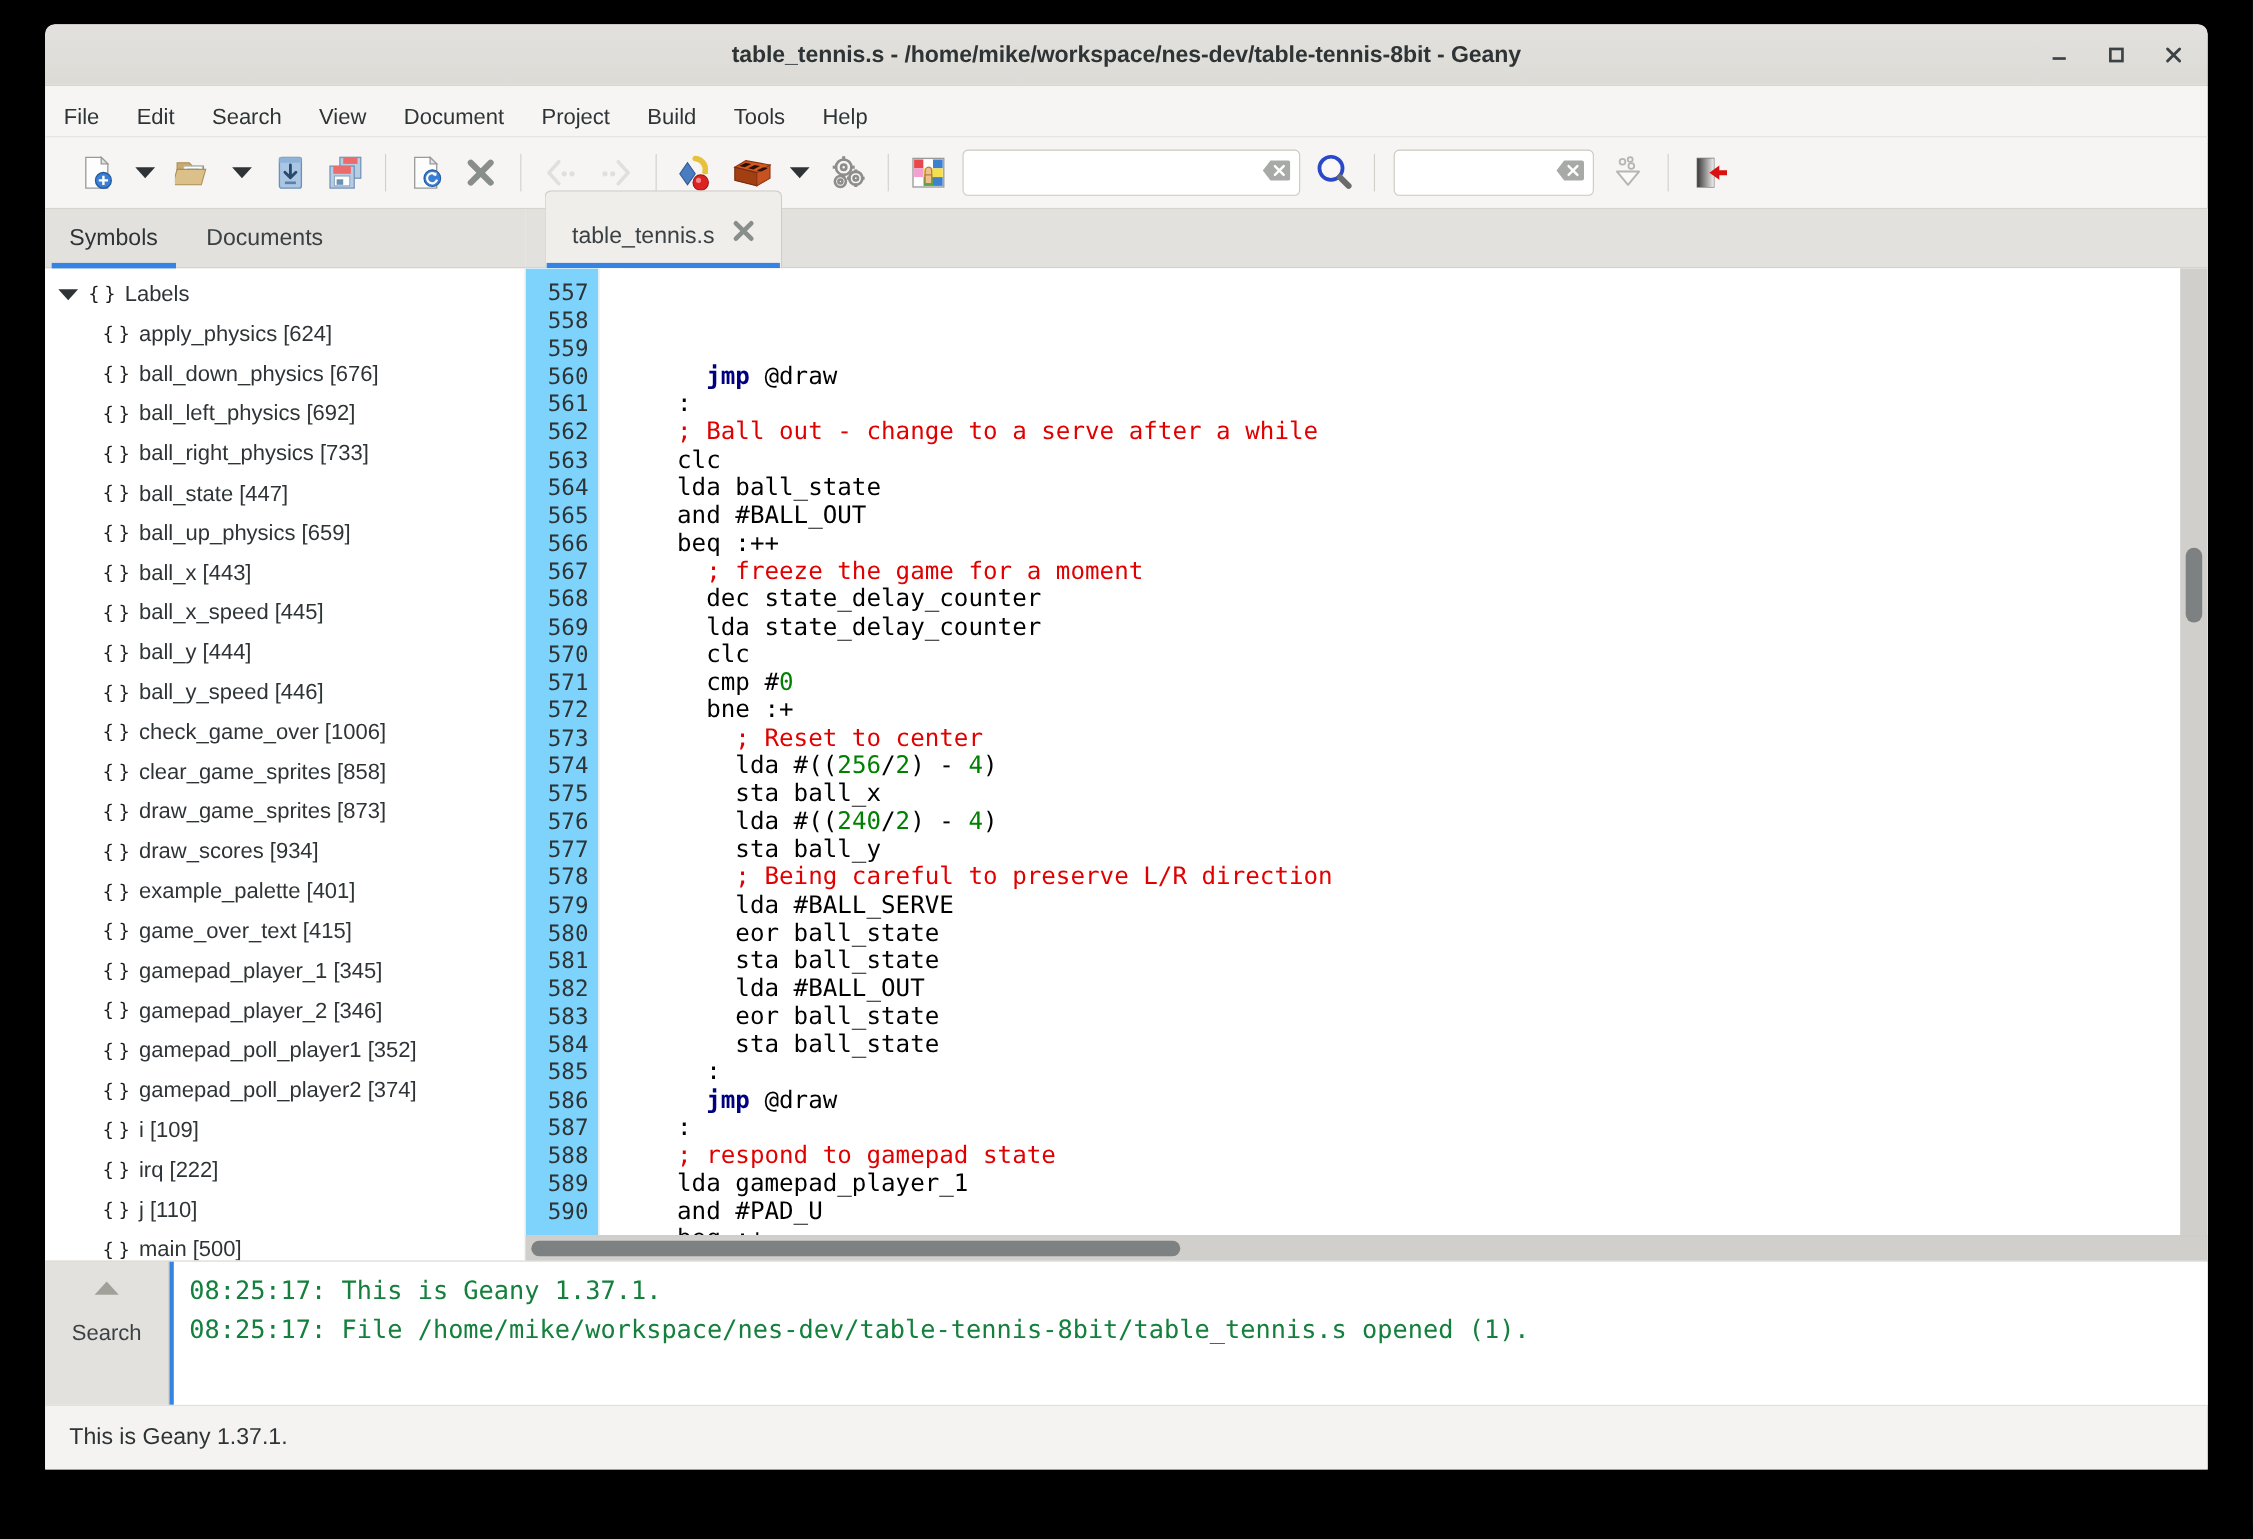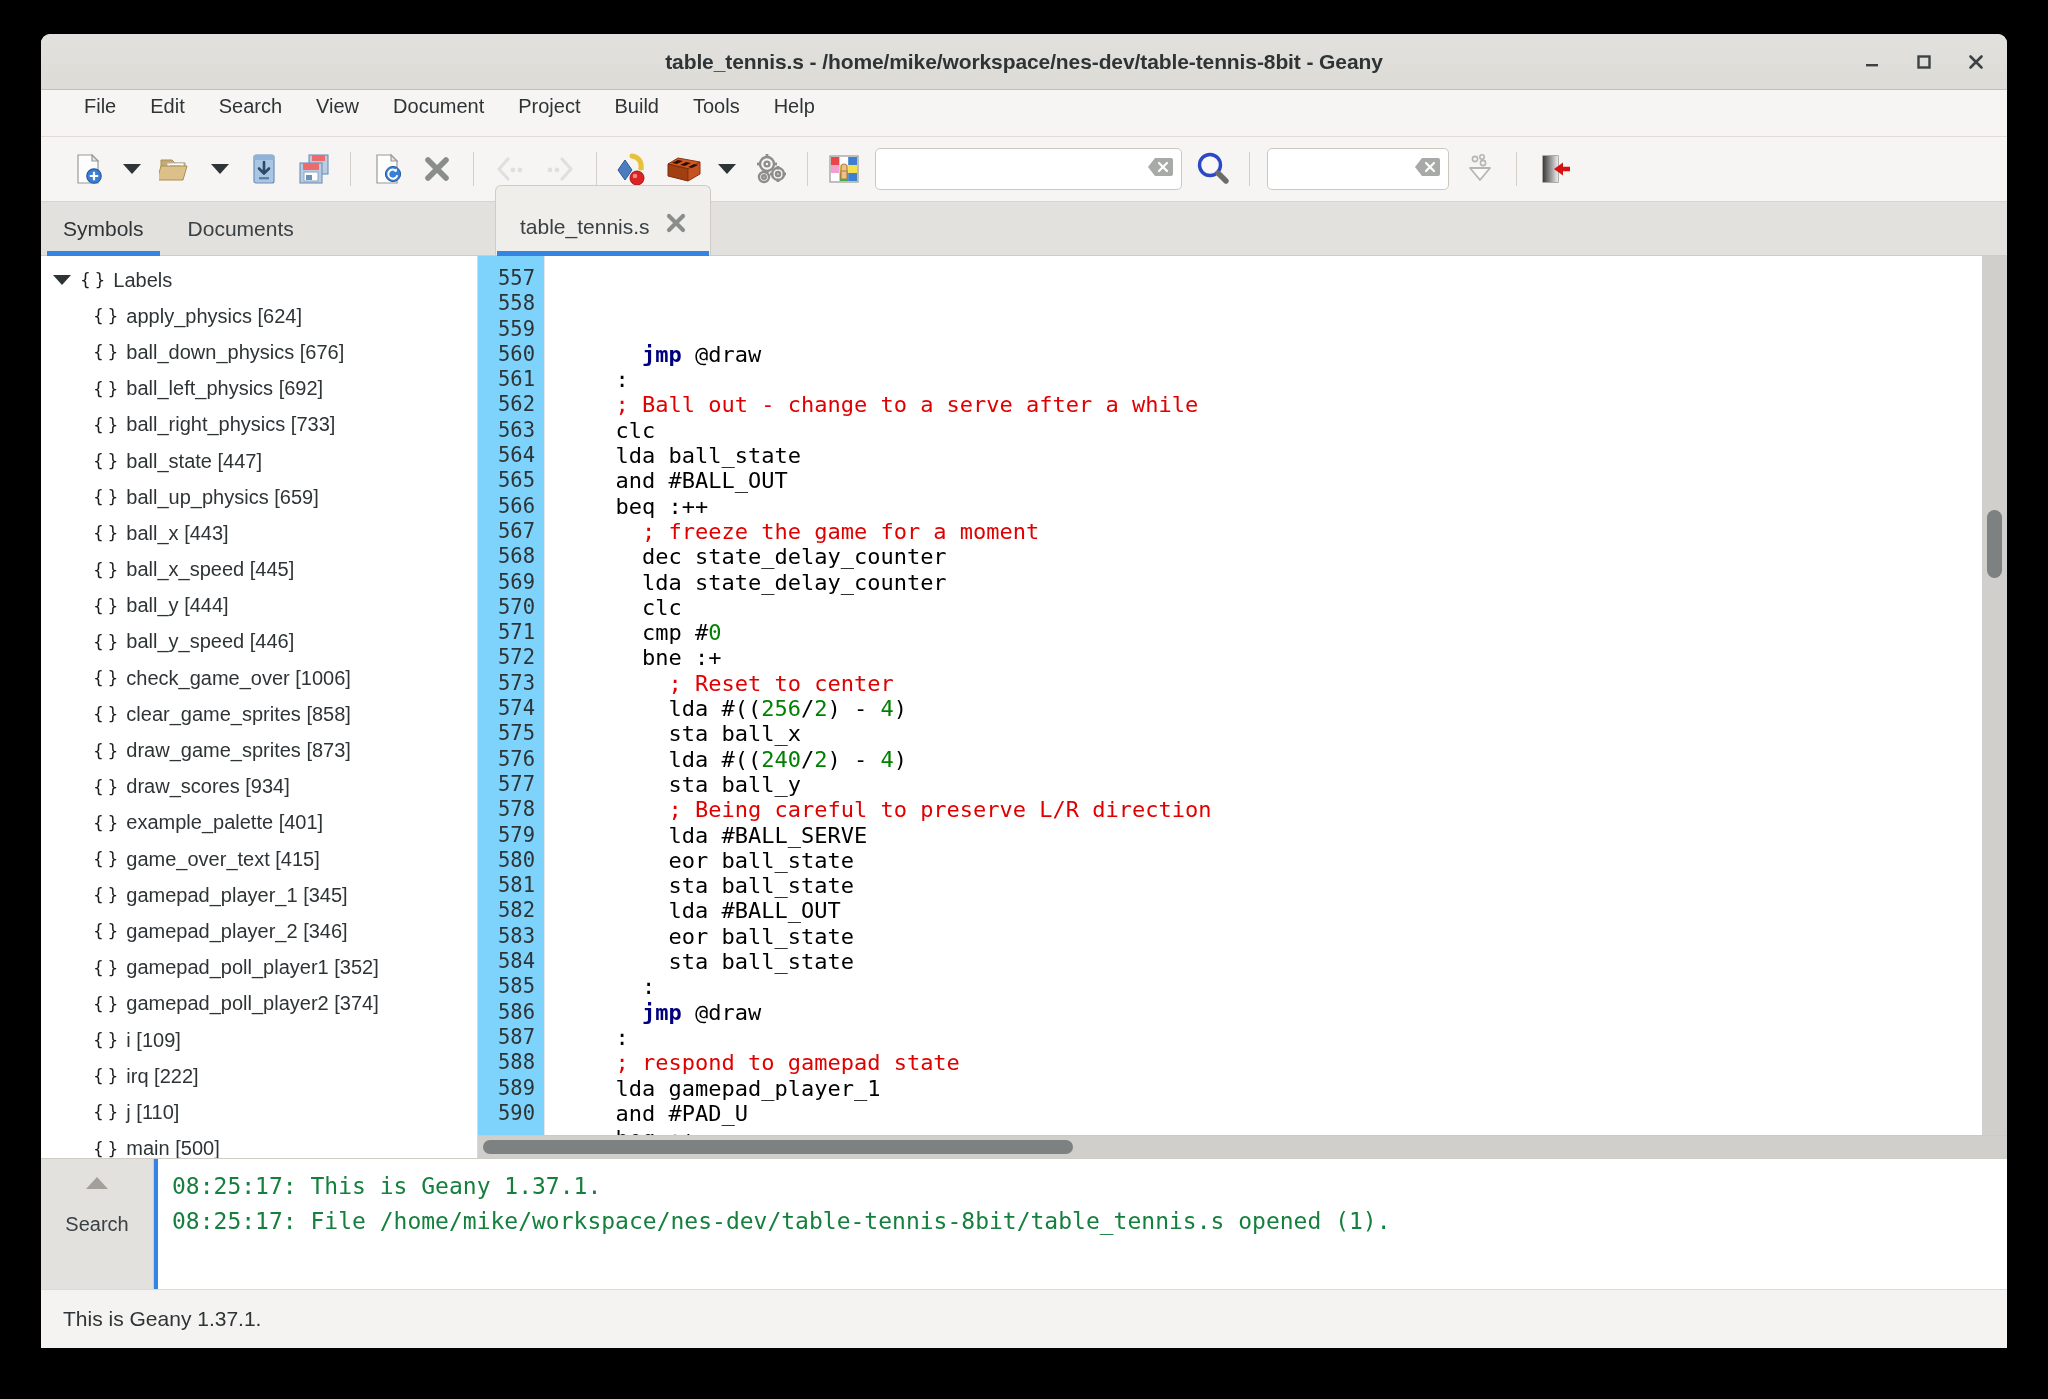--- a/index.html
+++ b/index.html
@@ -9,21 +9,21 @@
     overflow: hidden;
   }
   body {
     font-family: "Liberation Sans", sans-serif;
     -webkit-font-smoothing: antialiased;
   }
 
   
   #window {
     position: absolute;
-    left: 41px; top: 34px;
+    left: 41px; top: 22px;
     width: 1966px; height: 1314px;
     background: #f5f4f2;
     border-radius: 9px 9px 0 0;
     box-shadow: 0 0 0 1px rgba(0,0,0,0.25);
     overflow: hidden;
     display: flex;
     flex-direction: column;
   }
 
   
@@ -56,22 +56,21 @@
     cursor: default;
   }
   .winbtn svg { display:block; }
 
   
   #menubar {
     height: 46px; min-height: 46px;
     background: #f6f5f3;
     border-bottom: 1px solid #e0ddd8;
     display: flex;
-    align-items: flex-start;
-    padding-left: 26px;
+    align-items: flex-end;
     gap: 0px;
   }
   .menu-item {
     font-size: 20px;
     color: #2e3436;
     padding: 5px 17px;
     border-radius: 3px;
     cursor: default;
     white-space: nowrap;
   }

